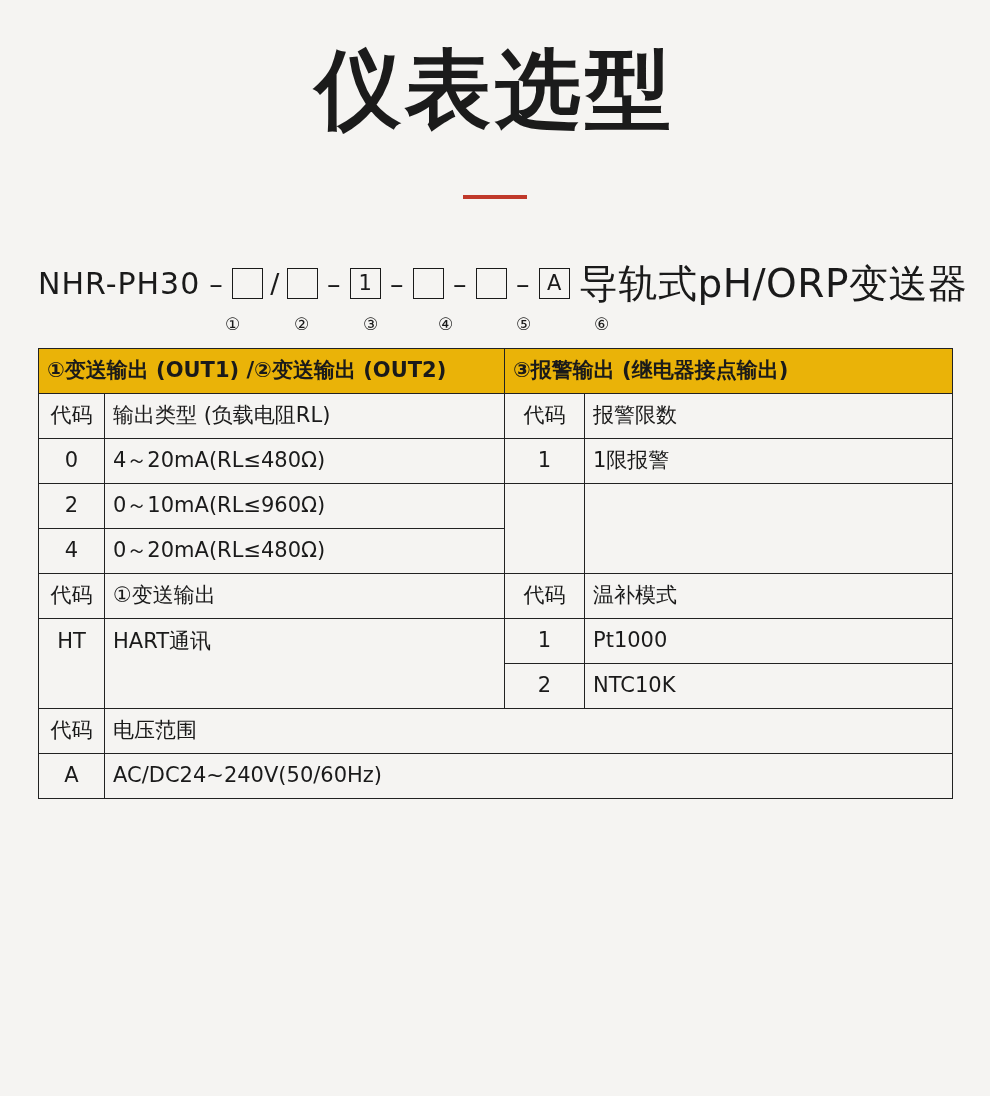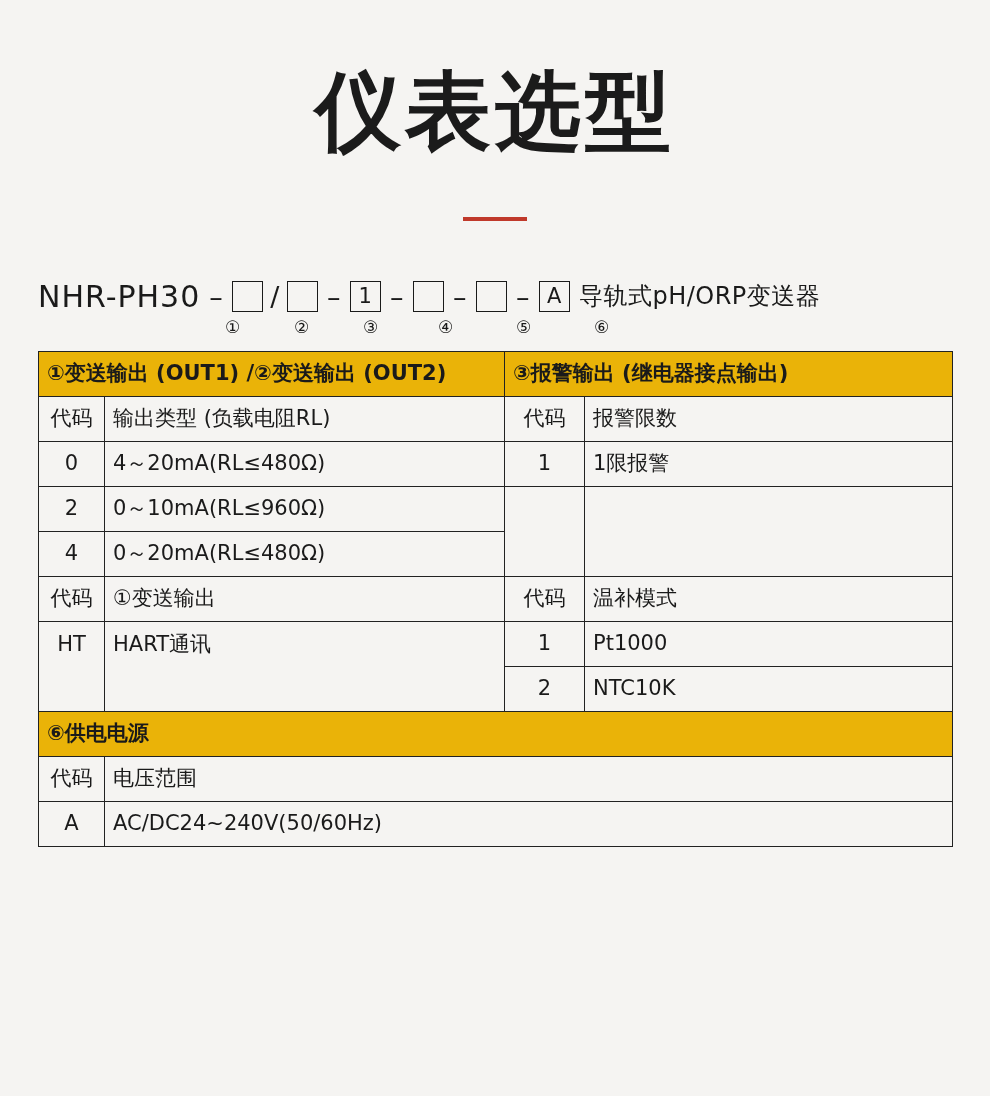--- a/index.html
+++ b/index.html
@@ -19,21 +19,21 @@
     width: 990px;
     height: 1096px;
     position: relative;
   }
   .title {
     text-align: center;
     font-size: 86px;
     font-weight: bold;
     letter-spacing: 4px;
     color: #1b1b1b;
-    padding-top: 62px;
+    padding-top: 40px;
     line-height: 1.15;
     font-family: "DejaVu Sans", "Liberation Sans", sans-serif;
   }
   .title-rule {
     width: 64px;
     height: 4px;
     background: #c0392b;
     margin: 56px auto 0 auto;
   }
 
@@ -65,21 +65,21 @@
     font-size: 21px;
     box-sizing: border-box;
     background: transparent;
   }
   .slash {
     margin: 0 7px;
     font-size: 27px;
   }
   .model-tail {
     margin-left: 9px;
-    font-size: 24px;
+    font-size: 39px;
     letter-spacing: 0.5px;
   }
 
   .markers {
     position: relative;
     height: 26px;
     margin: 3px 0 0 38px;
     font-size: 17px;
     color: #1a1a1a;
   }
@@ -220,23 +220,20 @@
         <td>Pt1000</td>
       </tr>
       <tr>
         <td class="code-col nt"></td>
         <td class="nt"></td>
         <td class="mid-code">2</td>
         <td>NTC10K</td>
       </tr>
 
       <tr>
-        <td class="hdr" colspan="4">⑥供电电源</td>
-      </tr>
-      <tr>
         <td class="code-col">代码</td>
         <td colspan="3">电压范围</td>
       </tr>
       <tr>
         <td class="code-col">A</td>
         <td colspan="3">AC/DC24~240V(50/60Hz)</td>
       </tr>
     </tbody>
   </table>
 

